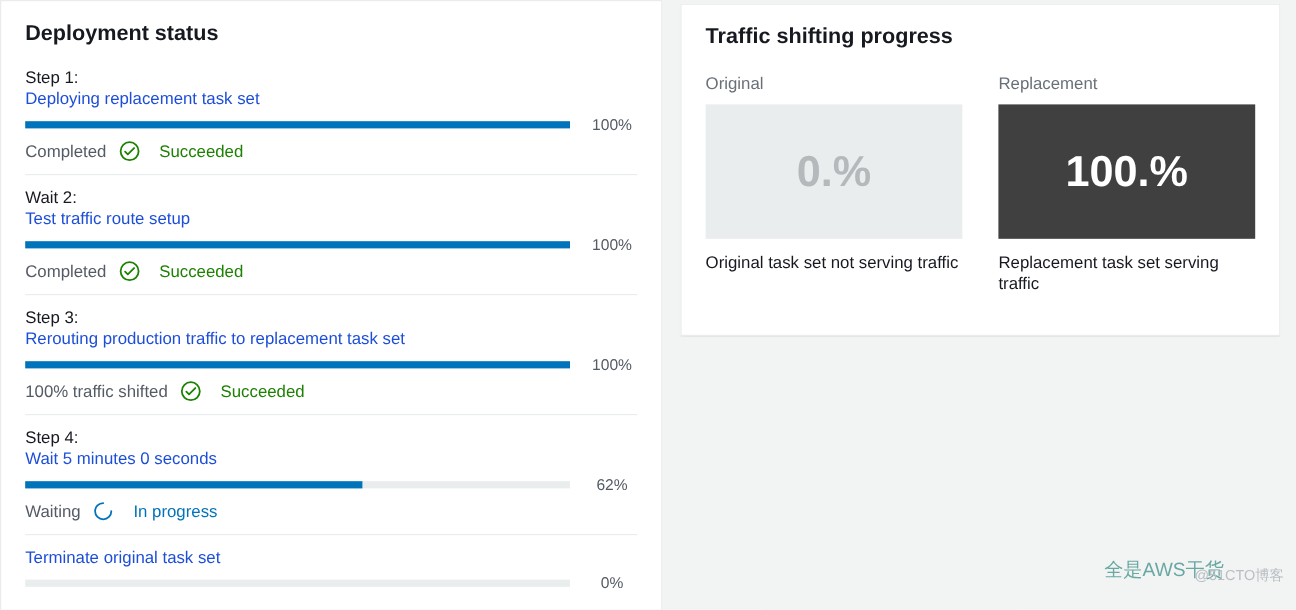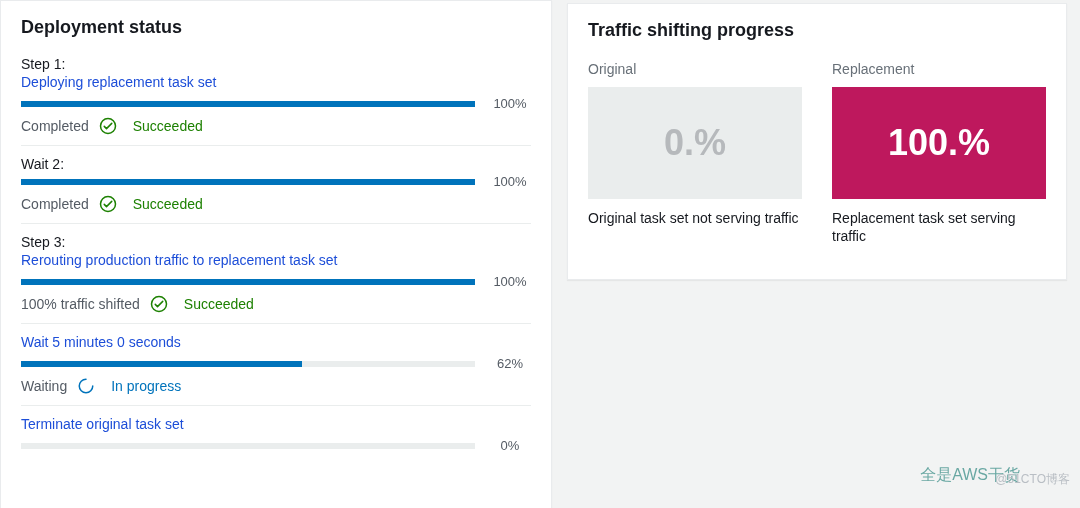--- a/index.html
+++ b/index.html
@@ -21,21 +21,21 @@
   .status-row .state{color:#545b64}
   .status-label{display:flex;align-items:center;gap:16px}
   .status-label.succ{color:#1d8102}
   .status-label.prog{color:#0073bb}
   .hr{border:0;border-top:1px solid #eaeded;margin:10px 0}
   .traffic-body{display:flex;gap:30px;padding:10px 20px 20px 20px}
   .traffic-col{flex:1}
   .traffic-col .small{font-size:14px;color:#687078;margin-bottom:10px}
   .pct-box{height:112px;display:flex;align-items:center;justify-content:center;font-size:36px;font-weight:700}
   .pct-box.gray{background:#eaeded;color:#b6b9bc}
-  .pct-box.blue{background:#be185d;color:#fff}
+  .pct-box.blue{background:#404040;color:#fff}
   .traffic-desc{font-size:14px;color:#16191f;margin-top:10px;line-height:1.3}
   svg.icon{width:18px;height:18px;flex:0 0 18px}
   .water{position:absolute;right:10px;bottom:20px;font-size:12px;color:#b9bec4}
   .water2{position:absolute;right:60px;bottom:22px;font-size:16px;color:#0f766e;opacity:.6}
 </style>
 </head>
 <body>
 
 <div class="layout">
 
@@ -61,20 +61,21 @@
                 <path d="M7 12.5l3 3 7-7" fill="none" stroke="#1d8102" stroke-width="2" stroke-linecap="round" stroke-linejoin="round"></path>
               </svg>
               <span>Succeeded</span>
             </span>
       </div>
       <hr class="hr">
     </div>
 
     <div class="step">
       <div class="step-title">Wait 2:</div>
+      <div class="step-desc">Test traffic route setup</div>
       <div class="bar-row">
         <div class="bar-outer">
               <div class="bar-inner" style="width:100%"></div>
             </div>
         <div class="bar-pct">100%</div>
       </div>
       <div class="status-row">
         <span class="state">Completed</span>
         <span class="status-label succ">
               <svg class="icon" viewBox="0 0 24 24">
@@ -103,20 +104,21 @@
                 <circle cx="12" cy="12" r="10" fill="none" stroke="#1d8102" stroke-width="2"></circle>
                 <path d="M7 12.5l3 3 7-7" fill="none" stroke="#1d8102" stroke-width="2" stroke-linecap="round" stroke-linejoin="round"></path>
               </svg>
               <span>Succeeded</span>
             </span>
       </div>
       <hr class="hr">
     </div>
 
     <div class="step">
+      <div class="step-title">Step 4:</div>
       <div class="step-desc">Wait 5 minutes 0 seconds</div>
       <div class="bar-row">
         <div class="bar-outer">
               <div class="bar-inner" style="width:62%"></div>
             </div>
         <div class="bar-pct">62%</div>
       </div>
       <div class="status-row">
         <span class="state">Waiting</span>
         <span class="status-label prog">

